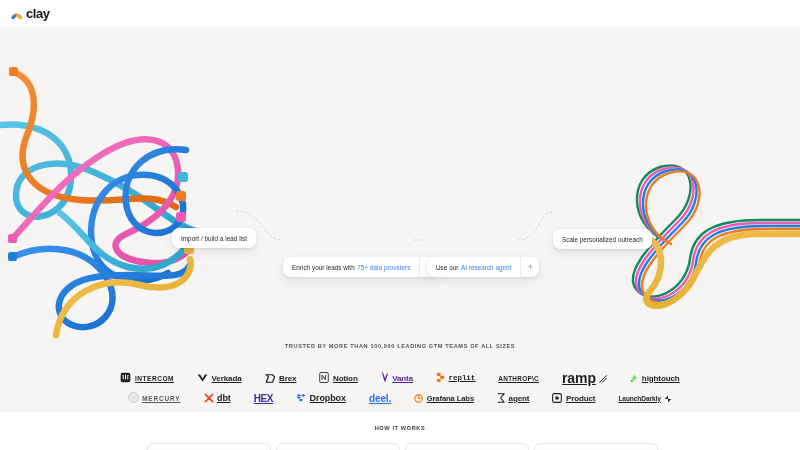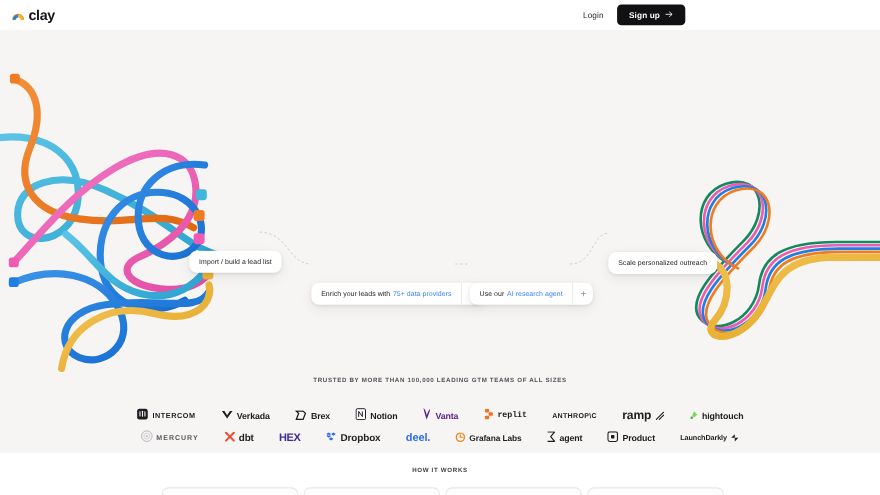--- a/index.html
+++ b/index.html
@@ -69,21 +69,21 @@
     text-align:center;
   }
   .trust-head {
     font-size:5.6px; font-weight:700; color:#51515a;
     letter-spacing:0.62px; text-transform:uppercase;
   }
   .logo-row { display:flex; justify-content:center; align-items:center; }
   #logo-row-1 { margin-top:22px; gap:23px; }
   #logo-row-2 { margin-top:6px; gap:23px; }
   .brand { display:flex; align-items:center; gap:3.5px; height:14px; }
-  .brand-name { font-size:8px; font-weight:700; color:#1d1d22; letter-spacing:-0.1px; white-space:nowrap; }
+  .brand-name { font-size:8px; font-weight:700; color:#1d1d22; letter-spacing:-0.1px; white-space:nowrap;text-decoration:underline; }
 
   
   #how {
     position:absolute; top:412px; left:0; width:800px; height:38px;
     background:#ffffff;
   }
   .how-head {
     margin-top:13px; text-align:center;
     font-size:5.6px; font-weight:700; color:#3b3b42; letter-spacing:0.62px;
   }
@@ -102,31 +102,20 @@
         <svg width="13" height="13" viewBox="0 0 26 26">
           <path d="M2 22 A11 11 0 0 1 24 22 L18.5 22 A5.5 5.5 0 0 0 7.5 22 Z" fill="#f08a1e"></path>
           <path d="M3.5 22 A9.5 9.5 0 0 1 13 12.5 L13 18 A4 4 0 0 0 9 22 Z" fill="#2b7fd4"></path>
           <path d="M13 12.5 A9.5 9.5 0 0 1 22.5 22 L17 22 A4 4 0 0 0 13 18 Z" fill="#f5b92b"></path>
         </svg>
       </span>
       <span class="logo-text">clay</span>
     </div>
 
 
-    <div class="header-right">
-      <span class="login-link">Login</span>
-      <button class="signup-btn">
-        <span>Sign up</span>
-        <span>
-          <svg width="7" height="6" viewBox="0 0 10 8">
-              <path d="M0 4h8M5.2 1 8.6 4 5.2 7" stroke="#ffffff" stroke-width="1.1" fill="none" stroke-linecap="round" stroke-linejoin="round"></path>
-            </svg>
-        </span>
-      </button>
-    </div>
   </div>
 
   <div id="hero">
 
     <svg id="ropes" viewBox="0 0 800 385">
       <defs>
         <linearGradient id="gOr" x1="0" y1="0" x2="1" y2="1">
           <stop offset="0" stop-color="#f4903a"></stop>
             <stop offset="1" stop-color="#e06812"></stop>
         </linearGradient>
@@ -281,21 +270,21 @@
               </svg>
           </span>
           <span class="brand-name" style="font-family:'Liberation Mono',monospace;font-size:7.6px">replit</span>
         </div>
 
         <div class="brand">
           <span class="brand-name" style="font-size:6.4px;letter-spacing:.3px">ANTHROP\C</span>
         </div>
 
         <div class="brand">
-          <span class="brand-name" style="font-size:11px">ramp</span>
+          <span class="brand-name" style="font-size:14px">ramp</span>
           <span>
             <svg width="8" height="8" viewBox="0 0 12 12">
                 <path d="M1 11 L11 1 M5 11 L11 5" stroke="#1d1d22" stroke-width="1.5" stroke-linecap="round"></path>
               </svg>
           </span>
         </div>
 
         <div class="brand">
           <span>
             <svg width="8" height="9" viewBox="0 0 11 12">

